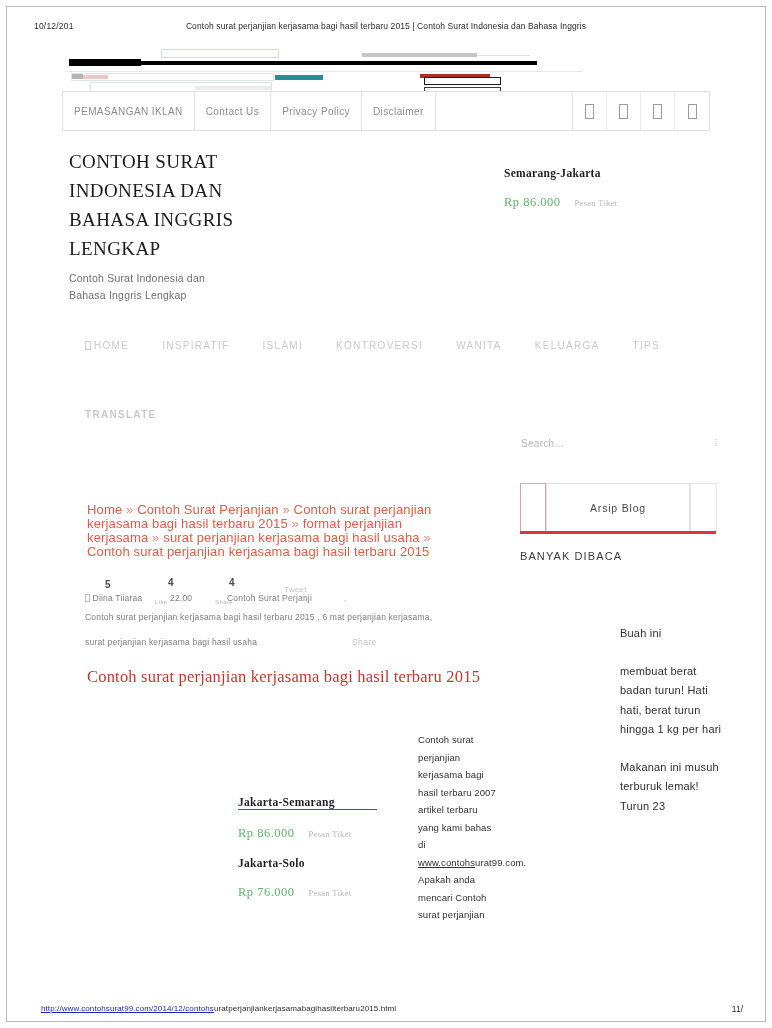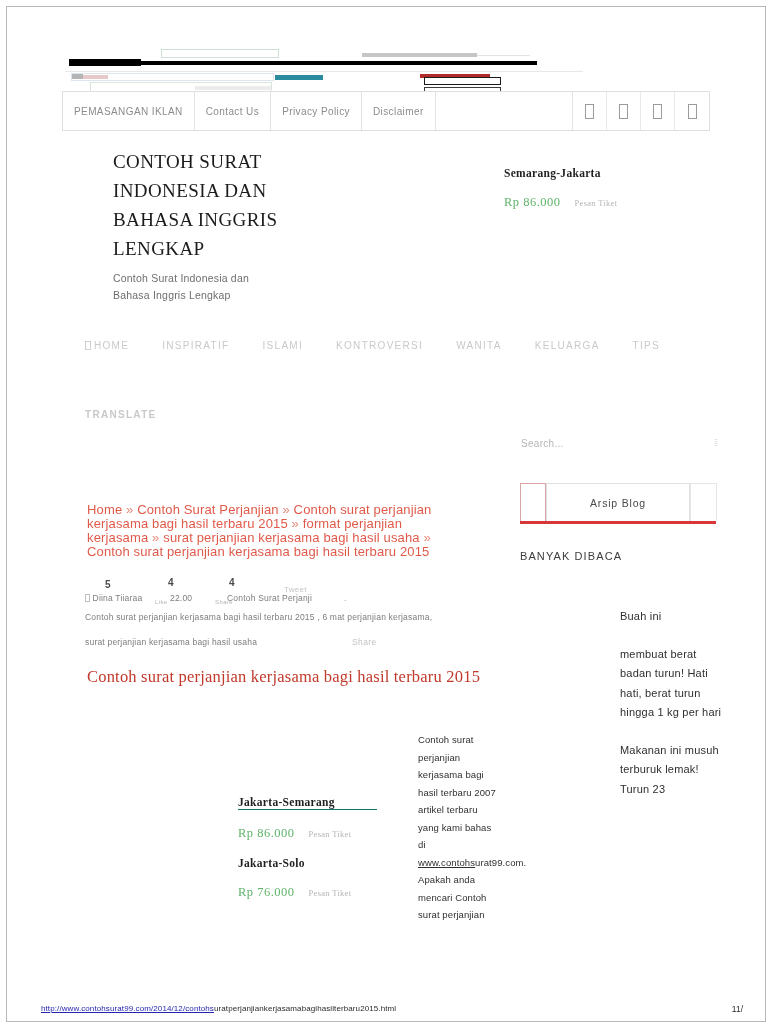--- a/index.html
+++ b/index.html
@@ -70,21 +70,21 @@
     display: flex; align-items: center; justify-content: center;
   }
   .tm-icon:last-child { border-right: none; }
   .tofu {
     display: inline-block;
     width: 9px; height: 15px;
     border: 1px solid #9b9b9b;
   }
 
   
-  .masthead { position: absolute; left: 62px; top: 140px; width: 330px; margin-left: 44px; }
+  .masthead { position: absolute; left: 62px; top: 140px; width: 330px; }
   .blog-title {
     font-family: "Liberation Serif", serif;
     font-size: 19px;
     color: #1b1b1b;
     line-height: 29px;
     letter-spacing: .4px;
     margin: 0;
     font-weight: normal;
   }
   .blog-sub {
@@ -132,21 +132,21 @@
   .searchbox {
     position: absolute; left: 514px; top: 425px;
     width: 196px; height: 22px;
     display: flex; align-items: center; justify-content: space-between;
   }
   .search-ph { font-size: 10px; color: #b6b6b6; letter-spacing: .3px; }
   .search-icon { font-size: 9px; color: #d2d2d2; letter-spacing: -1px; }
 
   
   .arsip { position: absolute; left: 513px; top: 476px; width: 197px; }
-  .arsip-tabs { display: flex; height: 38px; }
+  .arsip-tabs { display: flex; height: 48px; }
   .arsip-tab-a { width: 26px; border: 1px solid #d8a6a6; border-bottom: none; }
   .arsip-tab-b {
     flex: 1; border: 1px solid #e1e1e1; border-bottom: none;
     display: flex; align-items: center; justify-content: center;
     font-size: 10.5px; color: #4a4a4a; letter-spacing: .8px;
   }
   .arsip-tab-c { width: 27px; border: 1px solid #e6e6e6; border-bottom: none; }
   .arsip-rule { height: 3px; background: #d7363b; width: 196px; }
 
   .banyak {
@@ -224,39 +224,43 @@
     letter-spacing: .1px;
   }
   .post-body a { color: #303030; text-decoration: underline; }
 
   
   .popular {
     position: absolute; left: 613px; top: 600px; width: 108px;
     font-size: 11px; color: #2f2f2f; line-height: 19.5px;
     letter-spacing: .2px;
   }
-  .pop-item { margin-bottom: 18px; }
+  .pop-item { margin-bottom: 18px; margin-top: 17px; }
 
   
   .footer-url {
     position: absolute; left: 34px; top: 997px;
     font-size: 8px; color: #2b2b2b; letter-spacing: .1px;
     white-space: nowrap;
   }
   .footer-url .lnk { color: #2424b0; text-decoration: underline; }
   .footer-page {
     position: absolute; right: 22px; top: 997px;
     font-size: 8.5px; color: #2b2b2b;
   }
 </style>
 </head>
 <body>
 
 <div class="page">
 
+  <div class="print-header">
+    <div class="print-date">10/12/201</div>
+    <div class="print-title">Contoh surat perjanjian kerjasama bagi hasil terbaru 2015 | Contoh Surat Indonesia dan Bahasa Inggris</div>
+  </div>
 
   <div class="artifacts">
     <div class="bar" style="left:154px;top:0;width:118px;height:9px;border:1px solid #cfe0d4;"></div>
     <div class="bar" style="left:355px;top:4px;width:115px;height:4px;background:#c6c6c6;"></div>
     <div class="bar" style="left:470px;top:6px;width:53px;height:1px;background:#e2e2e2;"></div>
     <div class="bar" style="left:62px;top:10px;width:72px;height:7px;background:#000;"></div>
     <div class="bar" style="left:62px;top:12px;width:468px;height:4px;background:#000;"></div>
     <div class="bar" style="left:58px;top:22px;width:518px;height:1px;background:#e8e8e8;"></div>
 
     <div class="bar" style="left:74px;top:26px;width:27px;height:4px;background:#e8c9c9;"></div>

